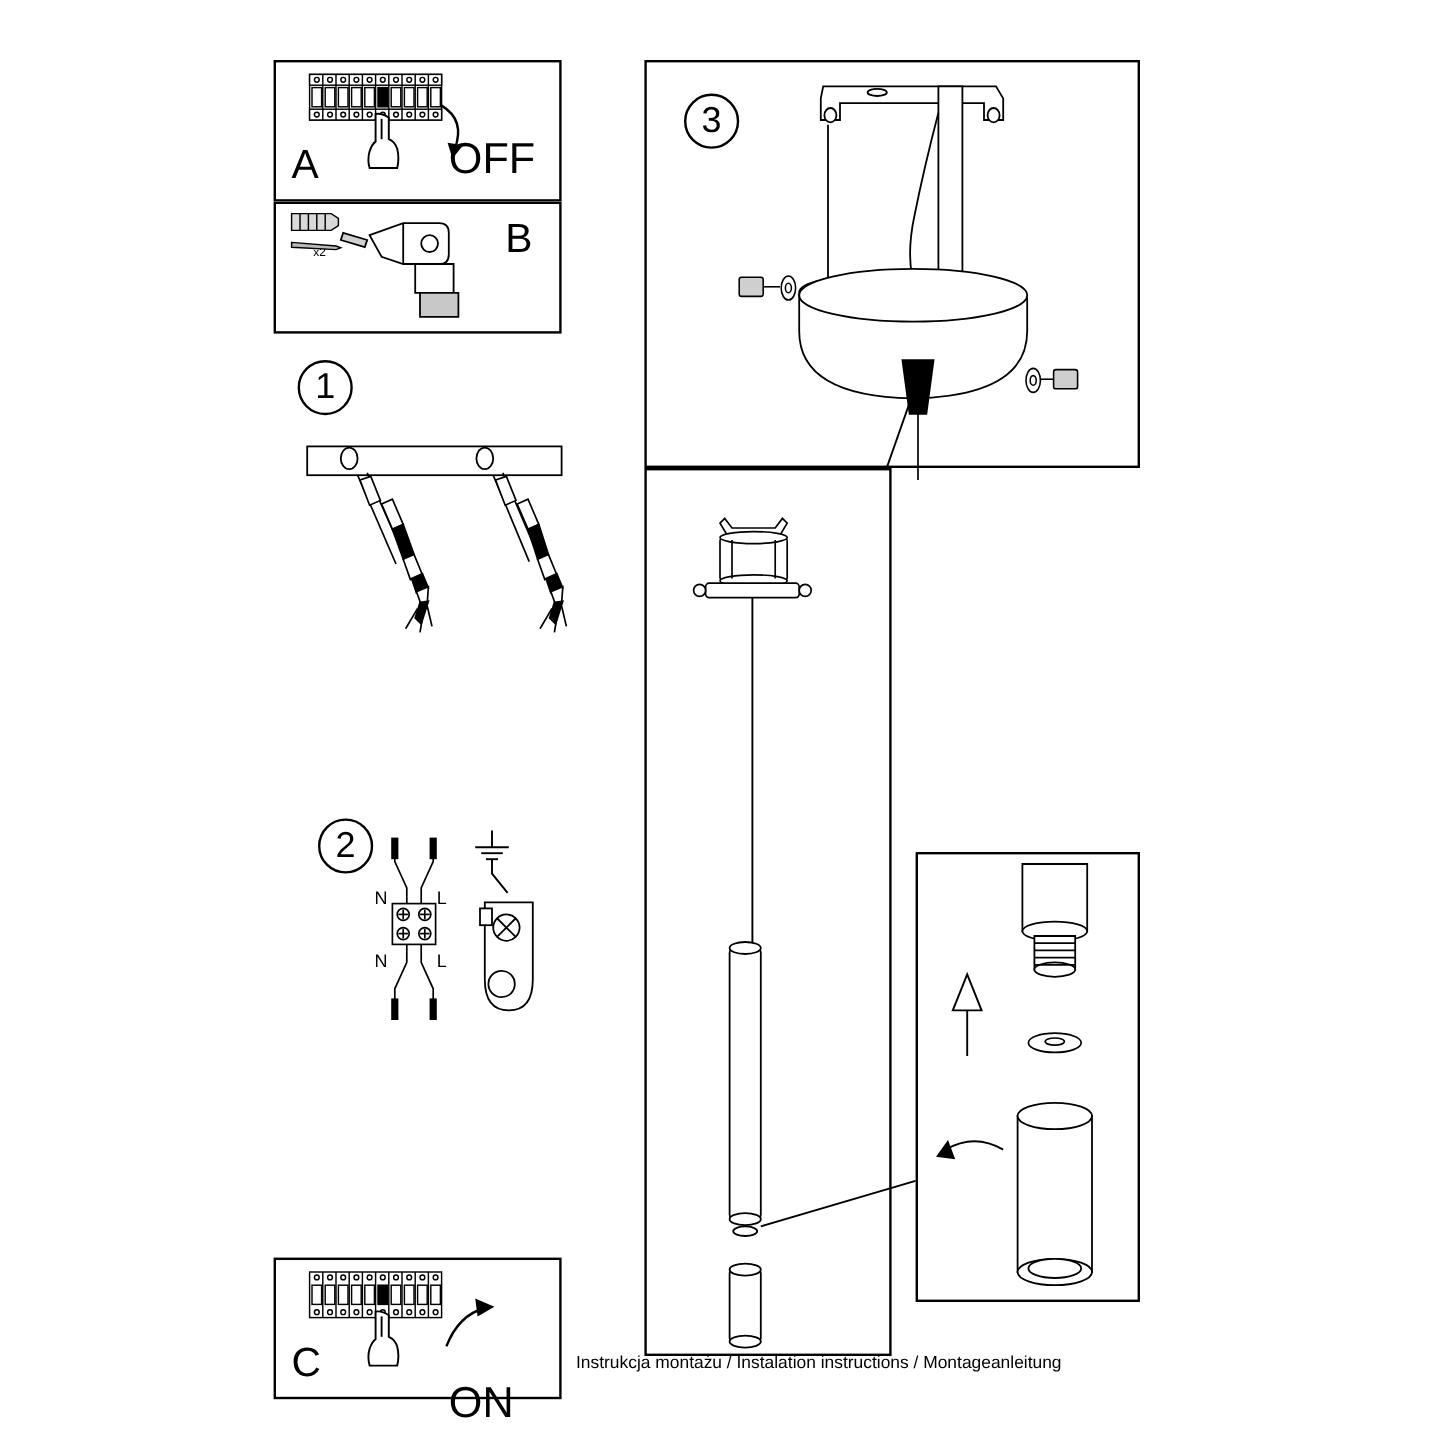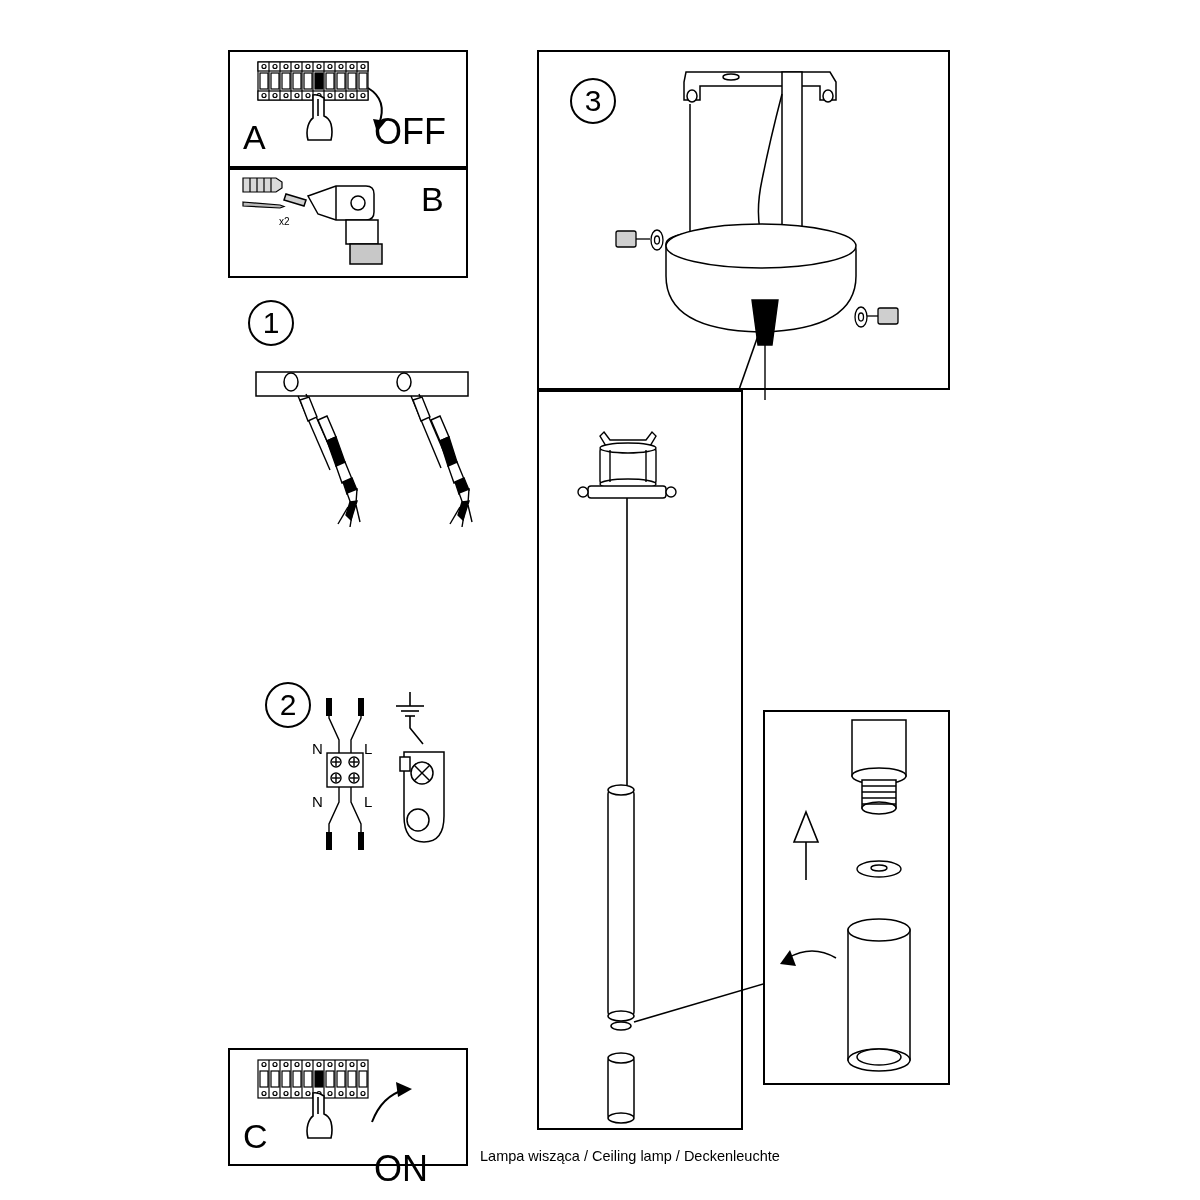--- a/index.html
+++ b/index.html
@@ -121,21 +121,21 @@
     </g>
 
     <g stroke="#000" stroke-width="2" fill="none">
       <path d="M368 88 Q388 100 379 124"></path>
     </g>
     <polygon points="373,119 386,121 377,132" fill="#000"></polygon>
   </svg>
 
   <div class="panel" style="left:228px; top:168px; width:240px; height:110px;"></div>
   <div class="lbl big-letter" style="left:421px; top:180px;">B</div>
-  <div class="lbl x2" style="left:261px; top:216px;margin-left:18px;">x2</div>
+  <div class="lbl x2" style="left:261px; top:205px;">x2</div>
 
   <svg width="1200" height="1200">
 
     <g stroke="#000" stroke-width="1.2" fill="#fff">
       <path d="M243 178 L243 192 L276 192 L282 188 L282 182 L276 178 Z" fill="#d9d9d9"></path>
       <line x1="250" y1="178" x2="250" y2="192"></line>
       <line x1="257" y1="178" x2="257" y2="192"></line>
       <line x1="264" y1="178" x2="264" y2="192"></line>
       <line x1="271" y1="178" x2="271" y2="192"></line>
     </g>
@@ -426,15 +426,15 @@
       <path d="M313 1093 L313 1116 Q310 1118 308 1124 Q306 1131 308 1138 L331 1138 Q333 1130 331 1122 Q329 1116 324 1114 L324 1096 Q318 1092 313 1093 Z"></path>
       <line x1="318" y1="1097" x2="318" y2="1114"></line>
     </g>
 
     <g stroke="#000" stroke-width="2" fill="none">
       <path d="M372 1122 Q382 1096 404 1090"></path>
     </g>
     <polygon points="396,1082 412,1089 398,1097" fill="#000"></polygon>
   </svg>
 
-  <div class="footer-text" style="left:480px; top:1146px;">Lampa wisząca / Ceiling lamp / Deckenleuchte</div>
+  <div class="footer-text" style="left:480px; top:1126px;">Instrukcja montażu / Instalation instructions / Montageanleitung</div>
 
 </div>
 
 </body></html>

